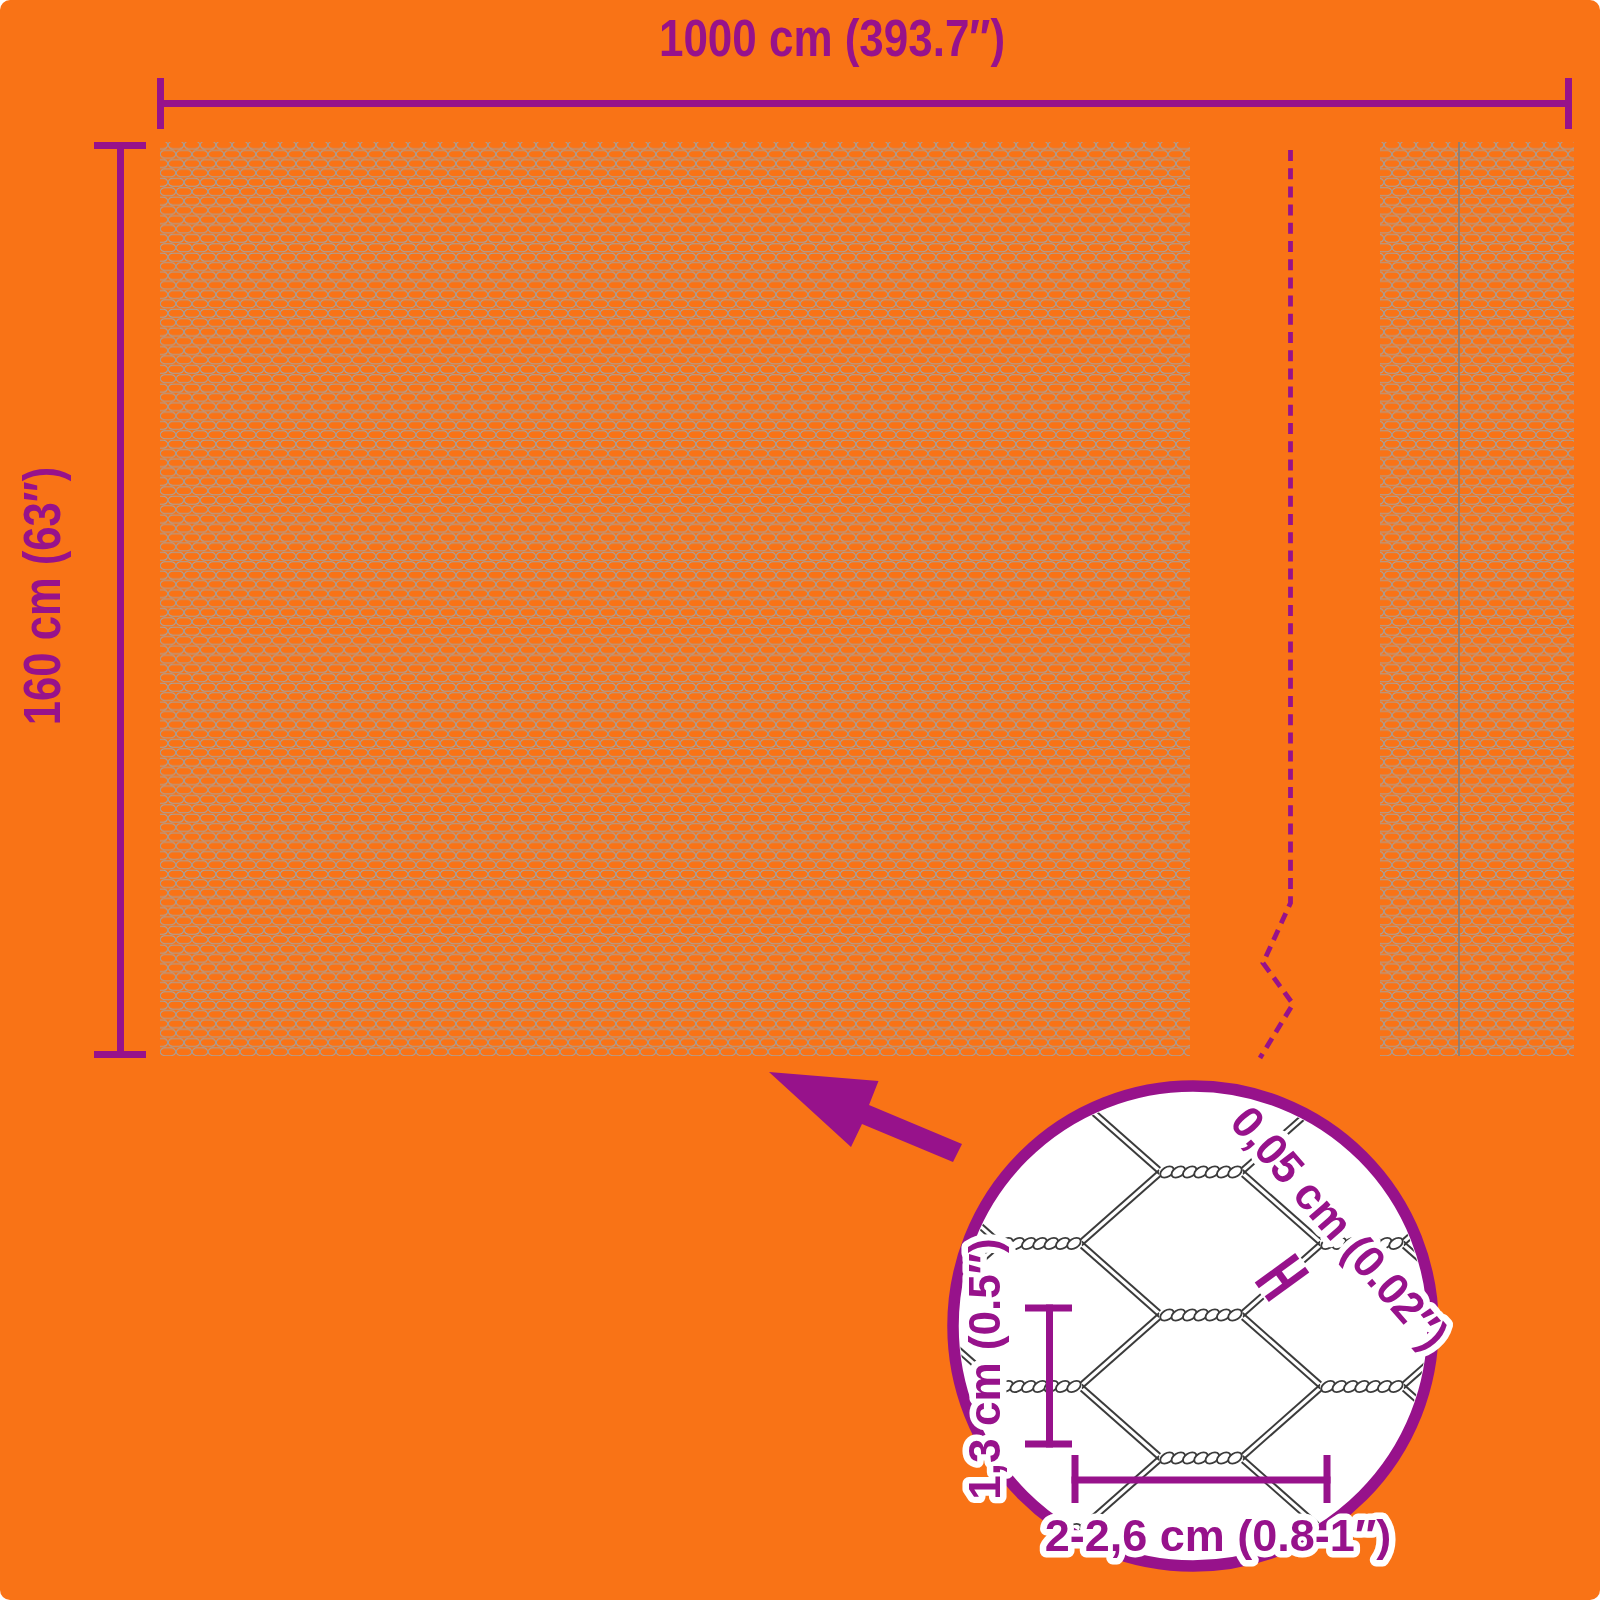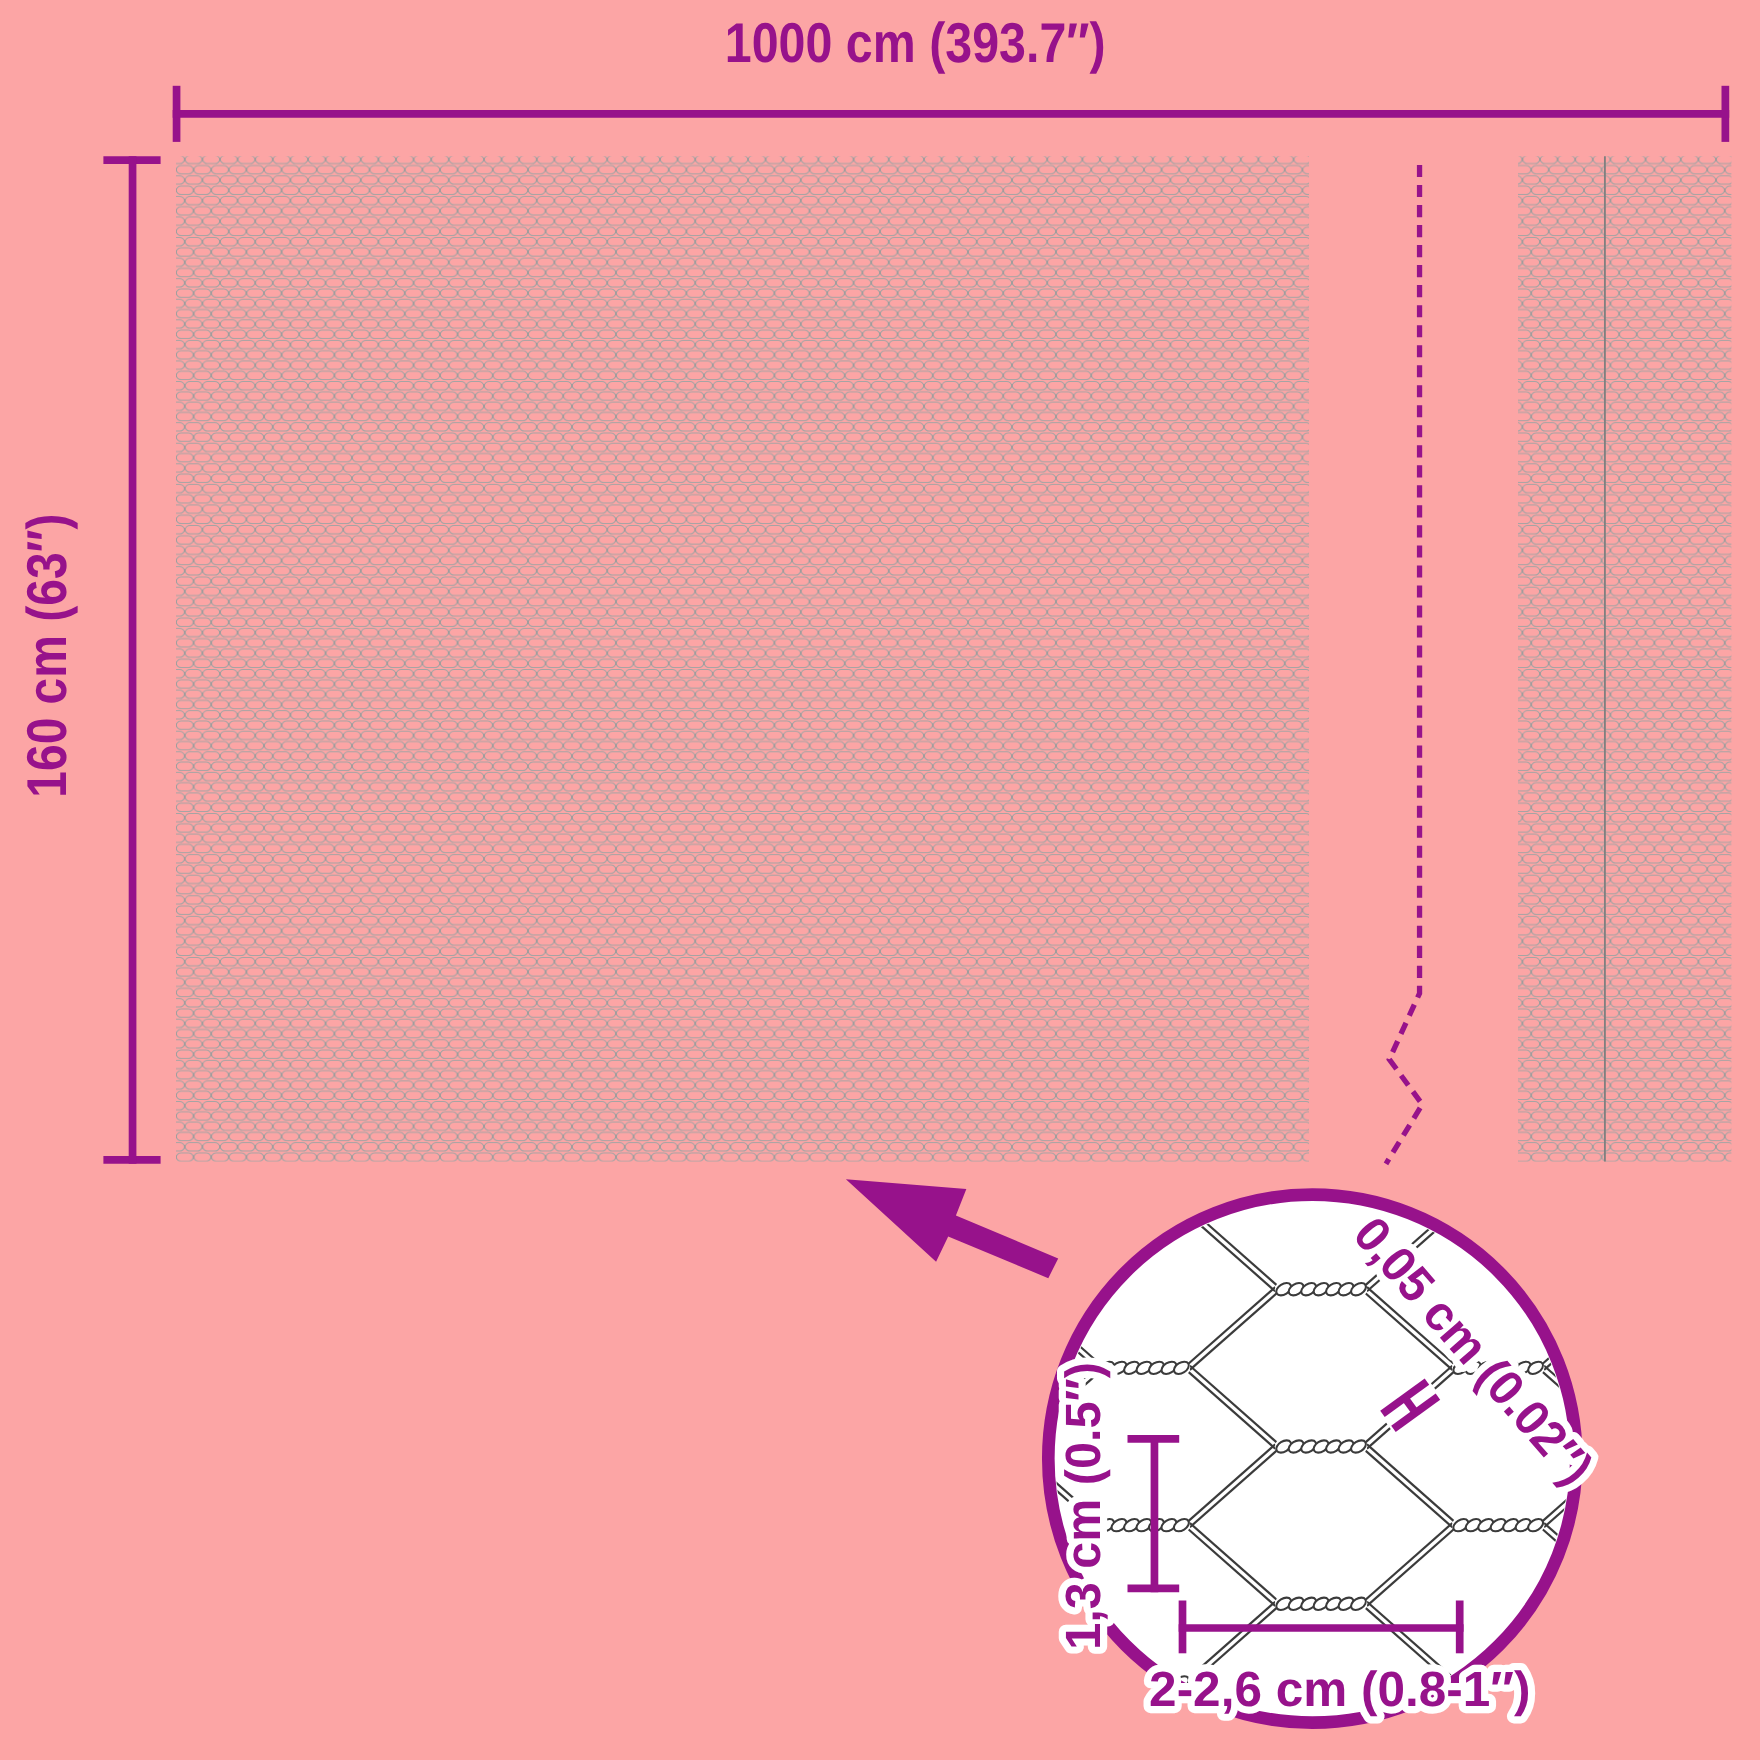--- a/index.html
+++ b/index.html
@@ -1,16 +1,16 @@
 <!DOCTYPE html>
 <html><head>
 <meta charset="utf-8">
 <style>
 html,body{margin:0;padding:0;background:#fff;}
-#page{position:relative;width:1600px;height:1600px;background:#fca5a5;overflow:hidden;}
+#page{position:relative;width:1600px;height:1600px;background:#f97316;overflow:hidden;border-radius:10px;}
 text{font-family:"Liberation Sans",sans-serif;font-weight:bold;fill:#97128B;}
 </style>
 </head>
 <body>
 <div id="page">
 <svg width="1600" height="1600" viewBox="0 0 1600 1600">
 <defs>
 <pattern id="mesh" width="16" height="18.7" patternUnits="userSpaceOnUse">
   <g fill="none" stroke="#a4a4a4" stroke-width="1.0">
     <path d="M0,4.675 C0.9,1.95 2.7,0.85 4.7,0.85 L11.3,0.85 C13.3,0.85 15.1,1.95 16,4.675 C15.1,7.4 13.3,8.5 11.3,8.5 L4.7,8.5 C2.7,8.5 0.9,7.4 0,4.675 Z"></path>

